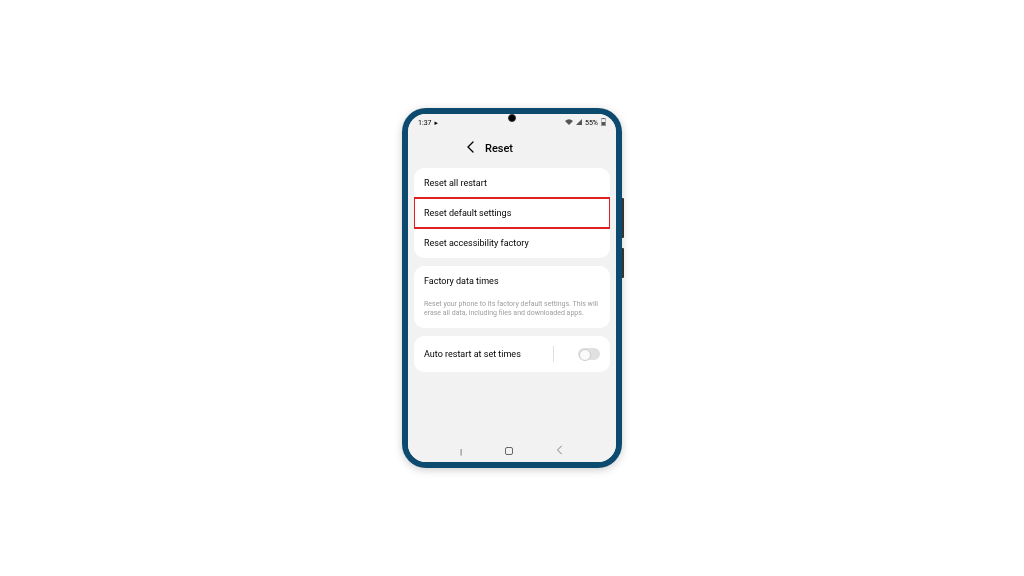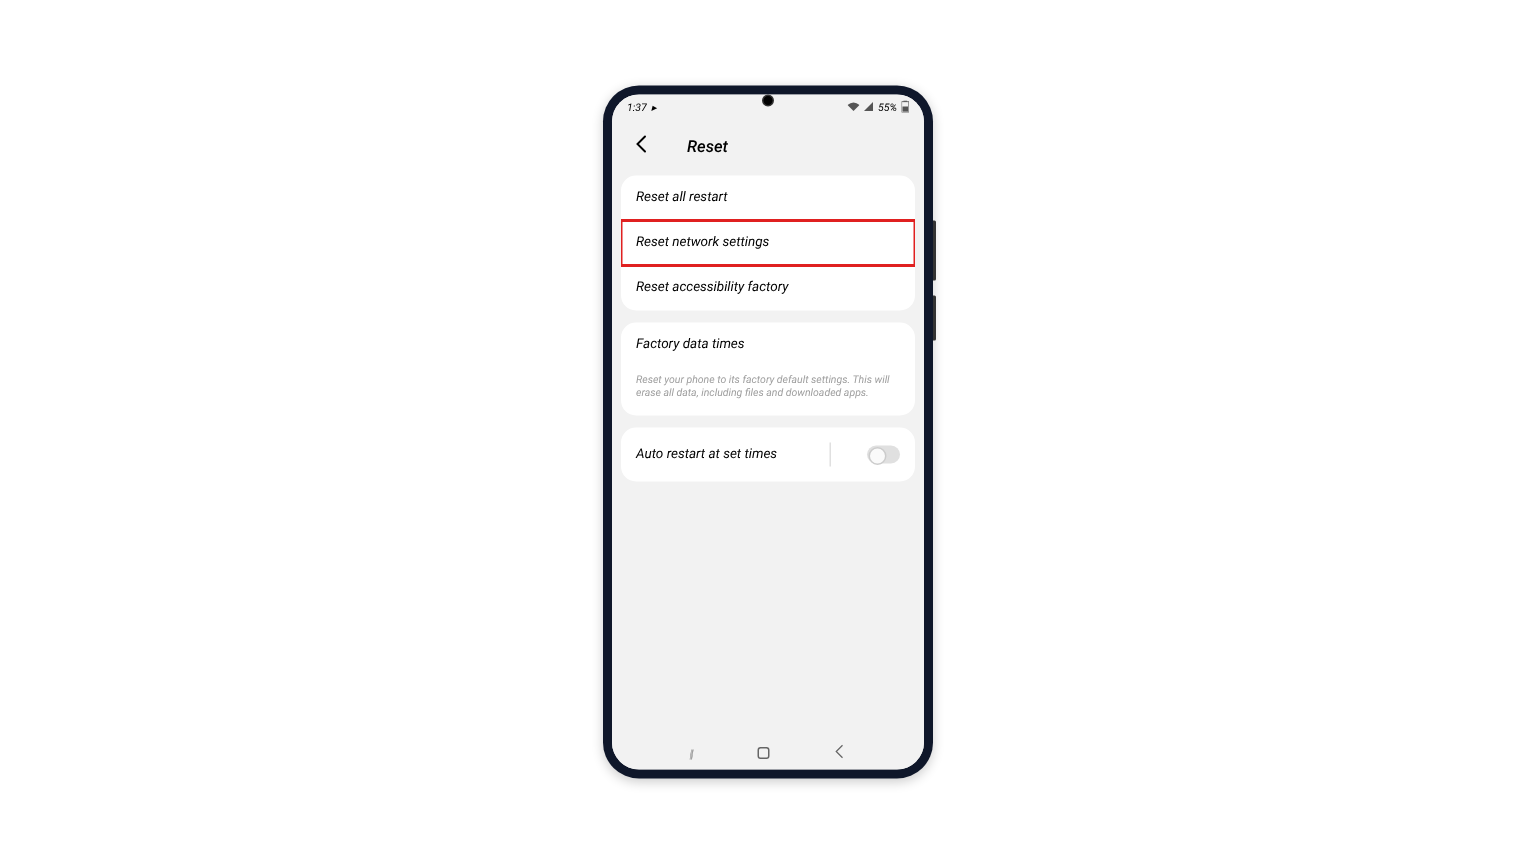--- a/index.html
+++ b/index.html
@@ -13,27 +13,26 @@
       height: 576px;
       background: #ffffff;
       display: flex;
       align-items: center;
       justify-content: center;
       font-family: -apple-system, BlinkMacSystemFont, "Segoe UI", Roboto, Arial, sans-serif;
     }
 
     .phone-frame {
       width: 220px;
-      height: 462px;
-      background: #0f172a;
+      height: 360px;
+      background: #0c4a6e;
       border-radius: 24px;
       padding: 6px;
       position: relative;
       box-shadow: 0 2px 8px rgba(0,0,0,0.2);
-      font-style: italic;
     }
 
     .phone-screen {
       width: 100%;
       height: 100%;
       background: #f2f2f2;
       border-radius: 18px;
       overflow: hidden;
       display: flex;
       flex-direction: column;
@@ -92,22 +91,23 @@
       display: flex;
       align-items: center;
       gap: 3px;
     }
 
     .header {
       height: 32px;
       display: flex;
       align-items: center;
       padding: 0 16px;
-      gap: 26px;
+      gap: 10px;
       background: #f2f2f2;
+      margin-left: 43px;
     }
 
     .back-chevron {
       font-size: 12px;
       color: #000;
       line-height: 1;
     }
 
     .header-title {
       font-size: 11px;
@@ -266,21 +266,21 @@
       <span class="header-title">Reset</span>
     </div>
 
     <div class="content">
 
       <div class="settings-group">
         <div class="settings-item">
           <div class="item-title">Reset all restart</div>
         </div>
         <div class="settings-item highlighted">
-          <div class="item-title">Reset network settings</div>
+          <div class="item-title">Reset default settings</div>
         </div>
         <div class="settings-item">
           <div class="item-title">Reset accessibility factory</div>
         </div>
       </div>
 
       <div class="settings-group">
         <div class="settings-item">
           <div class="item-title">Factory data times</div>
           <div class="item-description">Reset your phone to its factory default settings. This will erase all data, including files and downloaded apps.</div>

